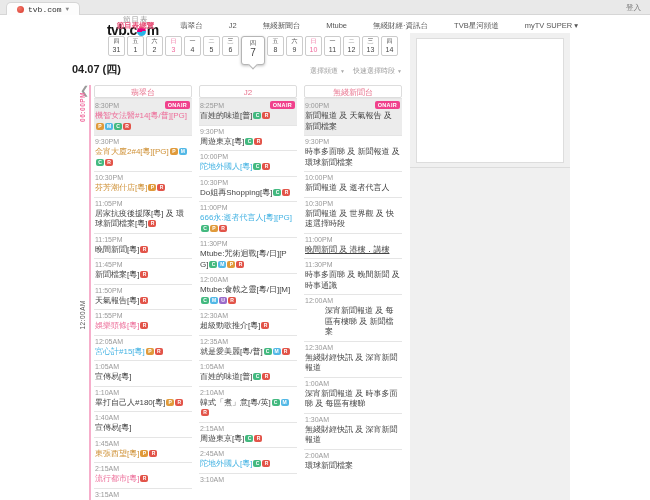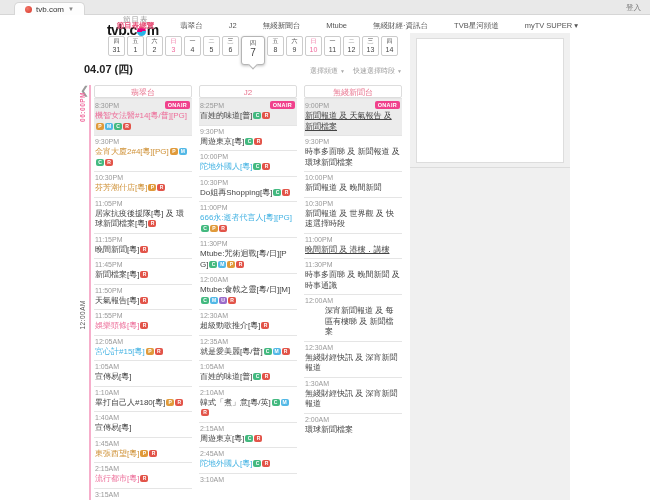--- a/index.html
+++ b/index.html
@@ -3,22 +3,22 @@
 <meta charset="utf-8">
 <style>
   html,body{margin:0;padding:0;}
   body{
     width:650px;height:500px;overflow:hidden;position:relative;
     background:#fff;font-family:"Liberation Sans","DejaVu Sans",sans-serif;
     -webkit-font-smoothing:antialiased;
   }
   
   .chrome{position:absolute;left:0;top:0;width:650px;height:14px;background:#e9e9e9;border-bottom:1px solid #d6d6d6;}
-  .chrome .tab{position:absolute;left:14px;top:2px;height:12px;background:#fdfdfd;border-radius:5px 5px 0 0;
-    padding:0 10px;display:flex;align-items:center;gap:4px;font-size:8px;color:#333;border:1px solid #d6d6d6;border-bottom:none;}
+  .chrome .tab{position:absolute;left:6px;top:2px;height:12px;background:#fdfdfd;border-radius:5px 5px 0 0;
+    padding:0 10px;display:flex;align-items:center;gap:4px;font-size:8px;color:#333;border:1px solid #d6d6d6;border-bottom:none;font-family:Liberation Mono, monospace;}
   .favicon{width:7px;height:7px;border-radius:50%;background:radial-gradient(circle at 35% 35%,#f2776a,#d8372a);display:inline-block;}
   .tab-caret{font-size:6px;color:#888;}
   .login{position:absolute;right:9px;top:3px;font-size:7.5px;color:#777;cursor:pointer;}
   
   .site-header{position:absolute;left:0;top:15px;width:650px;height:20px;background:#fff;}
   .site-label{position:absolute;left:123px;top:0px;font-size:7.5px;color:#999;letter-spacing:1px;}
   .logo{position:absolute;left:107px;top:7px;font-size:14px;font-weight:bold;color:#161616;letter-spacing:-0.6px;}
   .logo .dot{display:inline-block;width:9px;height:9px;border-radius:50%;margin:0 0.5px -0.5px 0.5px;
     background:conic-gradient(#e6007e 0 25%,#29b6e8 25% 75%,#e6007e 75% 100%);}
   .main-nav{position:absolute;right:72px;top:6px;display:flex;gap:26px;white-space:nowrap;}
@@ -31,21 +31,21 @@
   .date-cell .dow{display:block;font-size:6px;color:#555;line-height:7px;}
   .date-cell .dnum{display:block;font-size:7px;color:#444;line-height:9px;}
   .date-cell.sun .dow,.date-cell.sun .dnum{color:#f0699c;}
   .date-cell.selected{width:24px;height:29px;border:1px solid #b5b5b5;box-shadow:0 1px 3px rgba(0,0,0,.25);
     position:relative;z-index:2;border-radius:3px;}
   .date-cell.selected .dow{font-size:6.5px;margin-top:1px;}
   .date-cell.selected .dnum{font-size:10px;margin-top:2px;}
   .date-cell.selected::after{content:'';position:absolute;left:50%;bottom:-4px;width:6px;height:6px;background:#fff;
     transform:translateX(-50%) rotate(45deg);border-right:1px solid #b5b5b5;border-bottom:1px solid #b5b5b5;}
   
-  .cur-date{position:absolute;left:84px;top:62px;font-size:11px;font-weight:bold;color:#222;}
+  .cur-date{position:absolute;left:72px;top:62px;font-size:11px;font-weight:bold;color:#222;}
   .dd{position:absolute;top:66px;font-size:7px;color:#999;cursor:pointer;}
   .dd .caret{font-size:5px;color:#aaa;margin-left:2px;}
   .dd-channel{left:310px;}
   .dd-time{left:353px;}
   
   .prev-arrow{position:absolute;left:80px;top:85px;font-size:11px;color:#9a9a9a;cursor:pointer;line-height:11px;}
   .next-arrow{position:absolute;left:394px;top:85px;font-size:11px;color:#3aa7dc;font-weight:bold;cursor:pointer;line-height:11px;}
   .rail-line{position:absolute;left:89px;top:85px;width:2px;height:415px;background:#f6aecb;}
   .rail-label{position:absolute;writing-mode:vertical-rl;transform:rotate(180deg);font-size:6.5px;letter-spacing:.5px;}
   .rail-label.evening{left:79px;top:92px;color:#f0699c;font-weight:bold;}
@@ -349,33 +349,33 @@
         </div>
       </div>
     </div>
     <div class="channel-col">
       <div class="channel-header">無綫新聞台</div>
       <div class="entry onair-entry">
         <div class="time-row">
           <span class="time">9:00PM</span>
           <span class="onair-badge">ONAIR</span>
         </div>
-        <div class="title" style="color: rgb(68, 68, 68); text-decoration: underline;">新聞報道 及 天氣報告 及 新聞檔案</div>
+        <div class="title" style="color: rgb(68, 68, 68);">新聞報道 及 天氣報告 及 新聞檔案</div>
       </div>
       <div class="entry">
         <div class="time-row">
           <span class="time">9:30PM</span>
         </div>
         <div class="title" style="color: rgb(68, 68, 68);">時事多面睇 及 新聞報道 及 環球新聞檔案</div>
       </div>
       <div class="entry">
         <div class="time-row">
           <span class="time">10:00PM</span>
         </div>
-        <div class="title" style="color: rgb(68, 68, 68);">新聞報道 及 晚間新聞</div>
+        <div class="title" style="color: rgb(68, 68, 68);">新聞報道 及 逝者代言人</div>
       </div>
       <div class="entry">
         <div class="time-row">
           <span class="time">10:30PM</span>
         </div>
         <div class="title" style="color: rgb(68, 68, 68);">新聞報道 及 世界觀 及 快速選擇時段</div>
       </div>
       <div class="entry">
         <div class="time-row">
           <span class="time">11:00PM</span>
@@ -392,20 +392,26 @@
         <div class="time-row">
           <span class="time">12:00AM</span>
         </div>
         <div class="title" style="color: rgb(68, 68, 68); margin-left: 20px;">深宵新聞報道 及 每區有樓睇 及 新聞檔案</div>
       </div>
       <div class="entry">
         <div class="time-row">
           <span class="time">12:30AM</span>
         </div>
         <div class="title" style="color: rgb(68, 68, 68);">無綫財經快訊 及 深宵新聞報道</div>
+      </div>
+      <div class="entry">
+        <div class="time-row">
+          <span class="time">1:00AM</span>
+        </div>
+        <div class="title" style="color: rgb(68, 68, 68);">深宵新聞報道 及 時事多面睇 及 每區有樓睇</div>
       </div>
       <div class="entry">
         <div class="time-row">
           <span class="time">1:30AM</span>
         </div>
         <div class="title" style="color: rgb(68, 68, 68);">無綫財經快訊 及 深宵新聞報道</div>
       </div>
       <div class="entry">
         <div class="time-row">
           <span class="time">2:00AM</span>

